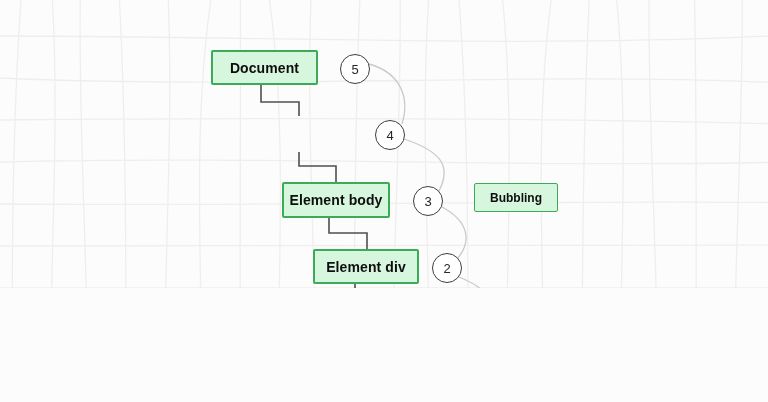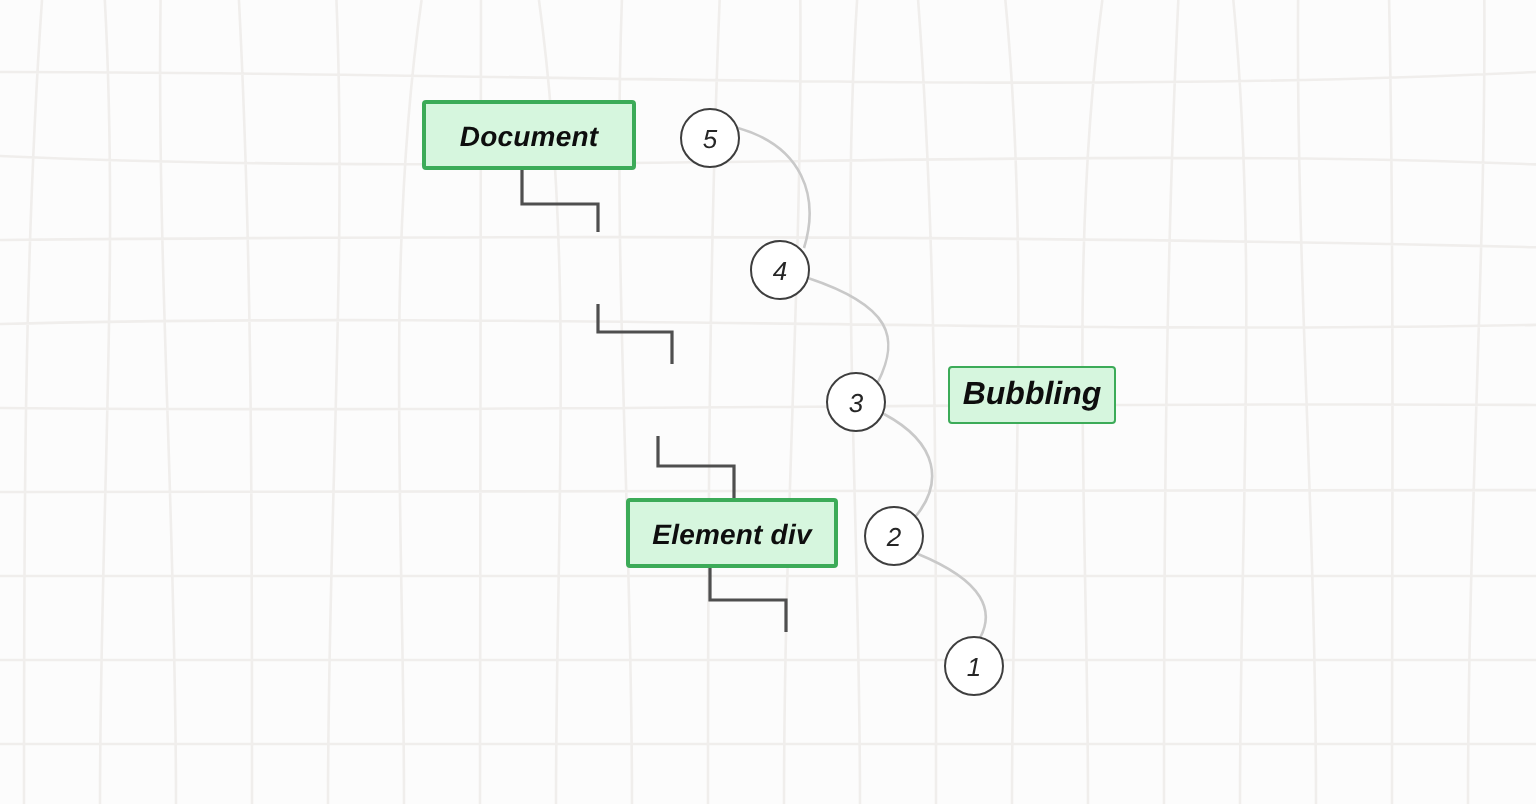--- a/index.html
+++ b/index.html
@@ -12,24 +12,23 @@
     --grid-line:#f0eeec;
     --text:#0e0e0e;
   }
   html,body{margin:0;padding:0;}
   body{
     font-family:"Liberation Sans","DejaVu Sans",sans-serif;
     background:var(--background);
   }
   .stage{
     position:relative;
-    width:768px;height:402px;
+    width:768px;height:288px;
     overflow:hidden;
     background:var(--background);
-    font-style:italic;
   }
   .layer{position:absolute;left:0;top:0;width:768px;height:402px;}
   svg{display:block;}
   .node{
     position:absolute;
     box-sizing:border-box;
     background:var(--node-fill);
     border:2px solid var(--node-border);
     border-radius:2px;
     display:flex;align-items:center;justify-content:center;
@@ -43,21 +42,21 @@
   .node-div     {left:313px;top:249px;width:106px;height:35px;}
   .node-button  {left:340px;top:316px;width:107px;height:34px;}
   .annotation{
     position:absolute;
     left:474px;top:183px;width:84px;height:29px;
     box-sizing:border-box;
     background:var(--node-fill);
     border:1.5px solid var(--node-border);
     border-radius:2px;
     display:flex;align-items:center;justify-content:center;
-    font-weight:bold;font-size:16px;color:var(--text);
+    font-weight:bold;font-size:12px;color:var(--text);
     z-index:3;
   }
   .step-circle{
     position:absolute;
     width:30px;height:30px;
     box-sizing:border-box;
     background:#ffffff;
     border:1.4px solid var(--circle-border);
     border-radius:50%;
     display:flex;align-items:center;justify-content:center;
@@ -86,20 +85,21 @@
     <path d="M329,218 L329,233 L367,233 L367,249" fill="none" stroke="var(--connector)" stroke-width="1.6"></path>
     <path d="M355,284 L355,300 L393,300 L393,316" fill="none" stroke="var(--connector)" stroke-width="1.6"></path>
 
     <path d="M369,64 C401,73 410,98 402,124" fill="none" stroke="var(--curve)" stroke-width="1.3"></path>
     <path d="M404,139 C446,153 450,169 439,191" fill="none" stroke="var(--curve)" stroke-width="1.3"></path>
     <path d="M442,207 C470,222 471,242 458,258" fill="none" stroke="var(--curve)" stroke-width="1.3"></path>
     <path d="M459,277 C493,291 497,306 490,319" fill="none" stroke="var(--curve)" stroke-width="1.3"></path>
   </svg>
 
   <div class="node node-document">Document</div>
+  <div class="node node-body">Element body</div>
   <div class="node node-div">Element div</div>
 
   <div class="annotation">Bubbling</div>
 
   <div class="step-circle circle-5">5</div>
   <div class="step-circle circle-4">4</div>
   <div class="step-circle circle-3">3</div>
   <div class="step-circle circle-2">2</div>
   <div class="step-circle circle-1">1</div>
 

